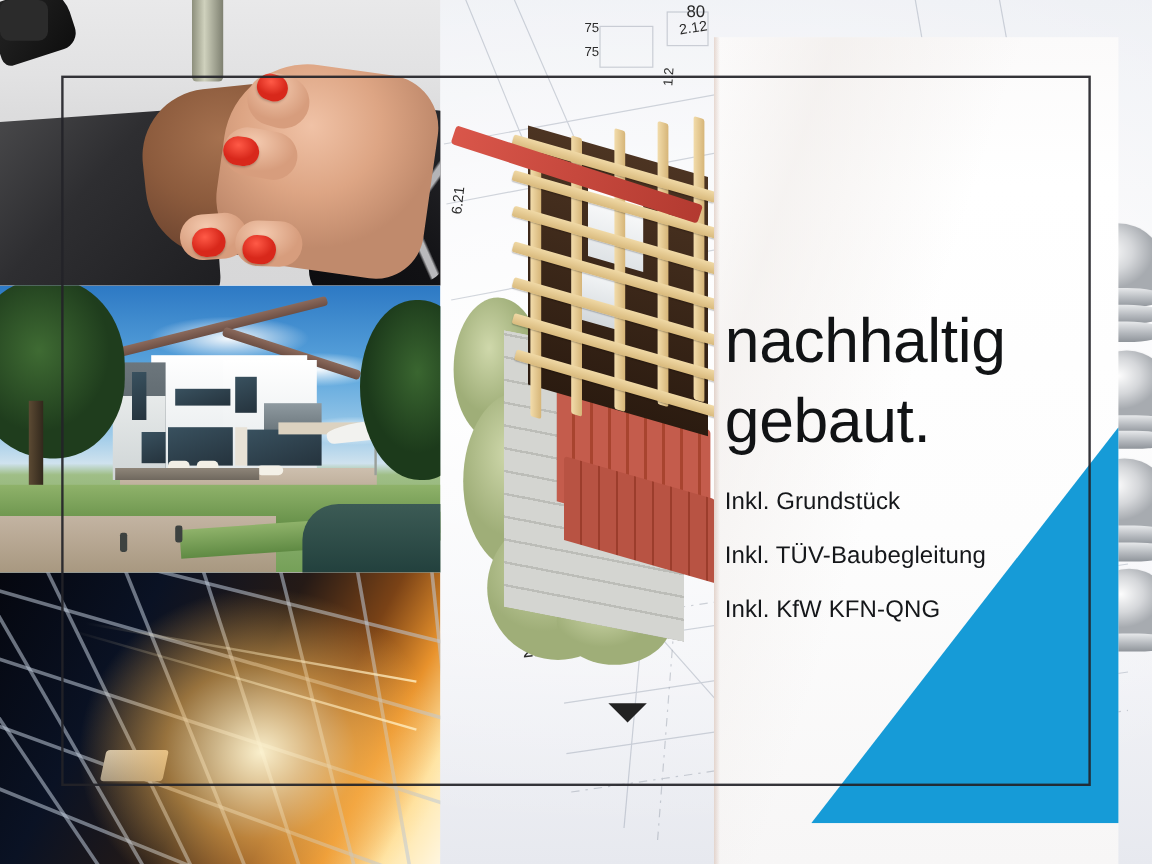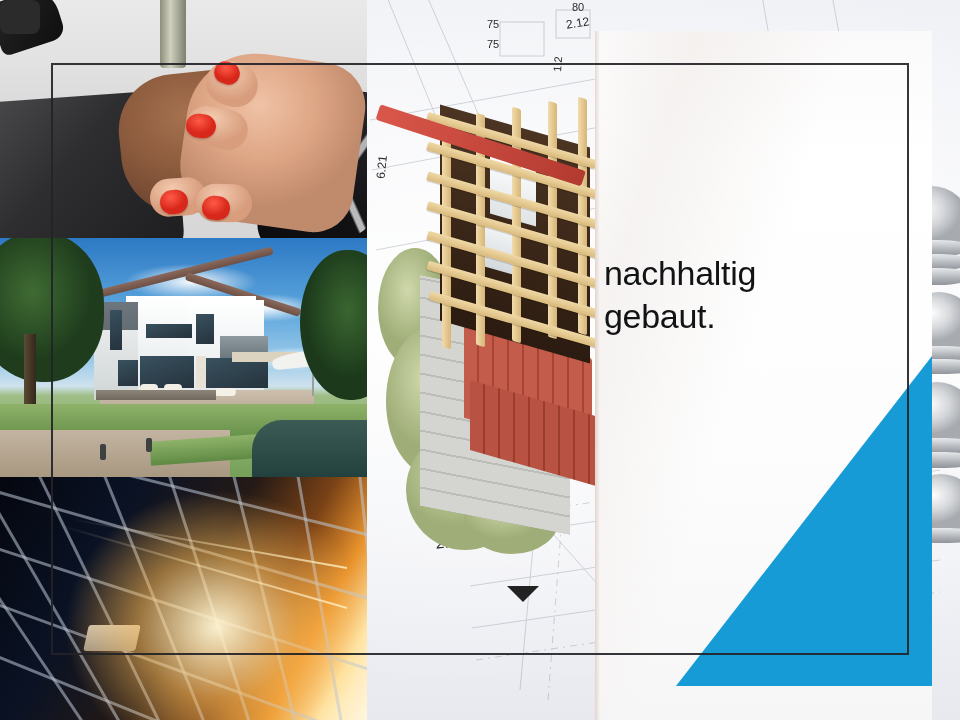--- a/index.html
+++ b/index.html
@@ -118,21 +118,21 @@
   .card-sheen{position:absolute;inset:0;background:
       linear-gradient(108deg,rgba(236,232,230,.0) 0%,rgba(238,233,230,.55) 18%,
       rgba(255,255,255,.0) 46%);}
   .card-edge{position:absolute;left:0;top:0;width:5px;height:100%;
       background:linear-gradient(90deg,rgba(190,150,130,.35),rgba(255,255,255,0));}
 
   .headline{position:absolute;left:604px;top:62px;width:300px;
       font-size:49px;line-height:1.27;color:#111315;letter-spacing:-.3px;
       font-weight:400;white-space:pre-line;}
   .headline2{position:absolute;left:604px;top:252px;width:310px;
-      font-size:34px;line-height:1.27;color:#111315;letter-spacing:-.3px;
+      font-size:52px;line-height:1.27;color:#111315;letter-spacing:-.3px;
       font-weight:400;white-space:pre-line;}
   .bullets{position:absolute;left:604px;top:408px;width:300px;}
   .bullet{font-size:20px;line-height:1.0;color:#15171a;margin-bottom:25px;
       letter-spacing:.1px;white-space:nowrap;}
 
   
   .tri{position:absolute;left:676px;top:356px;width:260px;height:330px;}
 </style>
 </head>
 <body>
@@ -175,21 +175,21 @@
         <path d="M610 690 q16 -36 4 -70"></path>
         <path d="M640 700 q20 -40 6 -78"></path>
         <path d="M700 708 q18 -38 4 -72"></path>
       </g>
     </svg>
   </div>
 
   <div class="bp-txt" style="left:436px;top:533px;font-size:16px;font-style:italic;transform:rotate(-7deg);">2.20</div>
   <div class="bp-txt" style="left:566px;top:16px;font-size:12px;transform:rotate(-9deg);">2.12</div>
   <div class="bp-txt" style="left:370px;top:160px;font-size:12px;transform:rotate(-84deg);">6.21</div>
-  <div class="bp-txt" style="left:572px;top:1px;font-size:11px;">80</div>
+  <div class="bp-txt" style="left:572px;top:1px;font-size:14px;">80</div>
   <div class="bp-txt" style="left:487px;top:18px;font-size:11px;">75</div>
   <div class="bp-txt" style="left:487px;top:38px;font-size:11px;">75</div>
   <div class="bp-txt" style="left:550px;top:58px;font-size:11px;transform:rotate(-86deg);">1.2</div>
   <div class="bp-txt" style="left:762px;top:548px;font-size:12px;transform:rotate(-80deg);">8</div>
   <div class="bp-tri" style="left:507px;top:586px;"></div>
 
   <div class="model">
 
     <div class="m-ins" style="left:6px;top:208px;width:74px;height:120px;"></div>
     <div class="m-ins" style="left:14px;top:286px;width:96px;height:150px;"></div>
@@ -354,14 +354,19 @@
     <svg width="260" height="330" viewBox="0 0 260 330">
       <polygon points="256,0 256,330 0,330" fill="#169bd7"></polygon>
     </svg>
   </div>
 
   <div class="frame"></div>
 
   <div class="headline2">nachhaltig
 gebaut.</div>
 
+  <div class="bullets">
+    <div class="bullet">Inkl. Grundstück</div>
+    <div class="bullet">Inkl. TÜV-Baubegleitung</div>
+    <div class="bullet">Inkl. KfW KFN-QNG</div>
+  </div>
 
 </div>
 
 </body></html>

